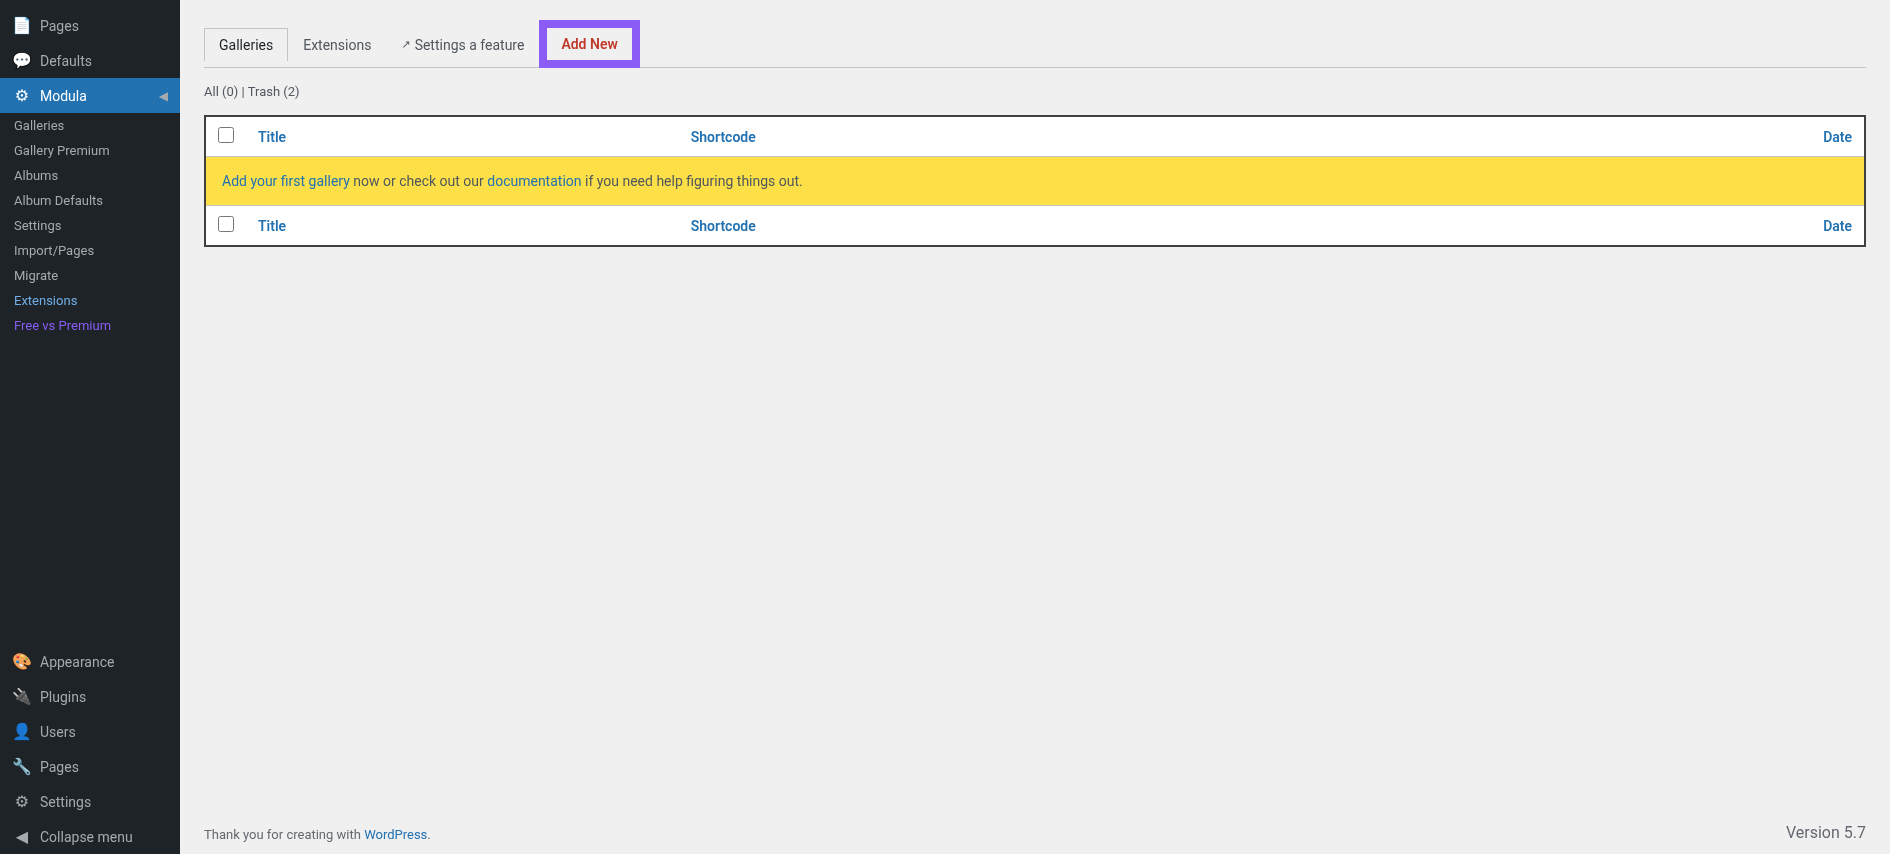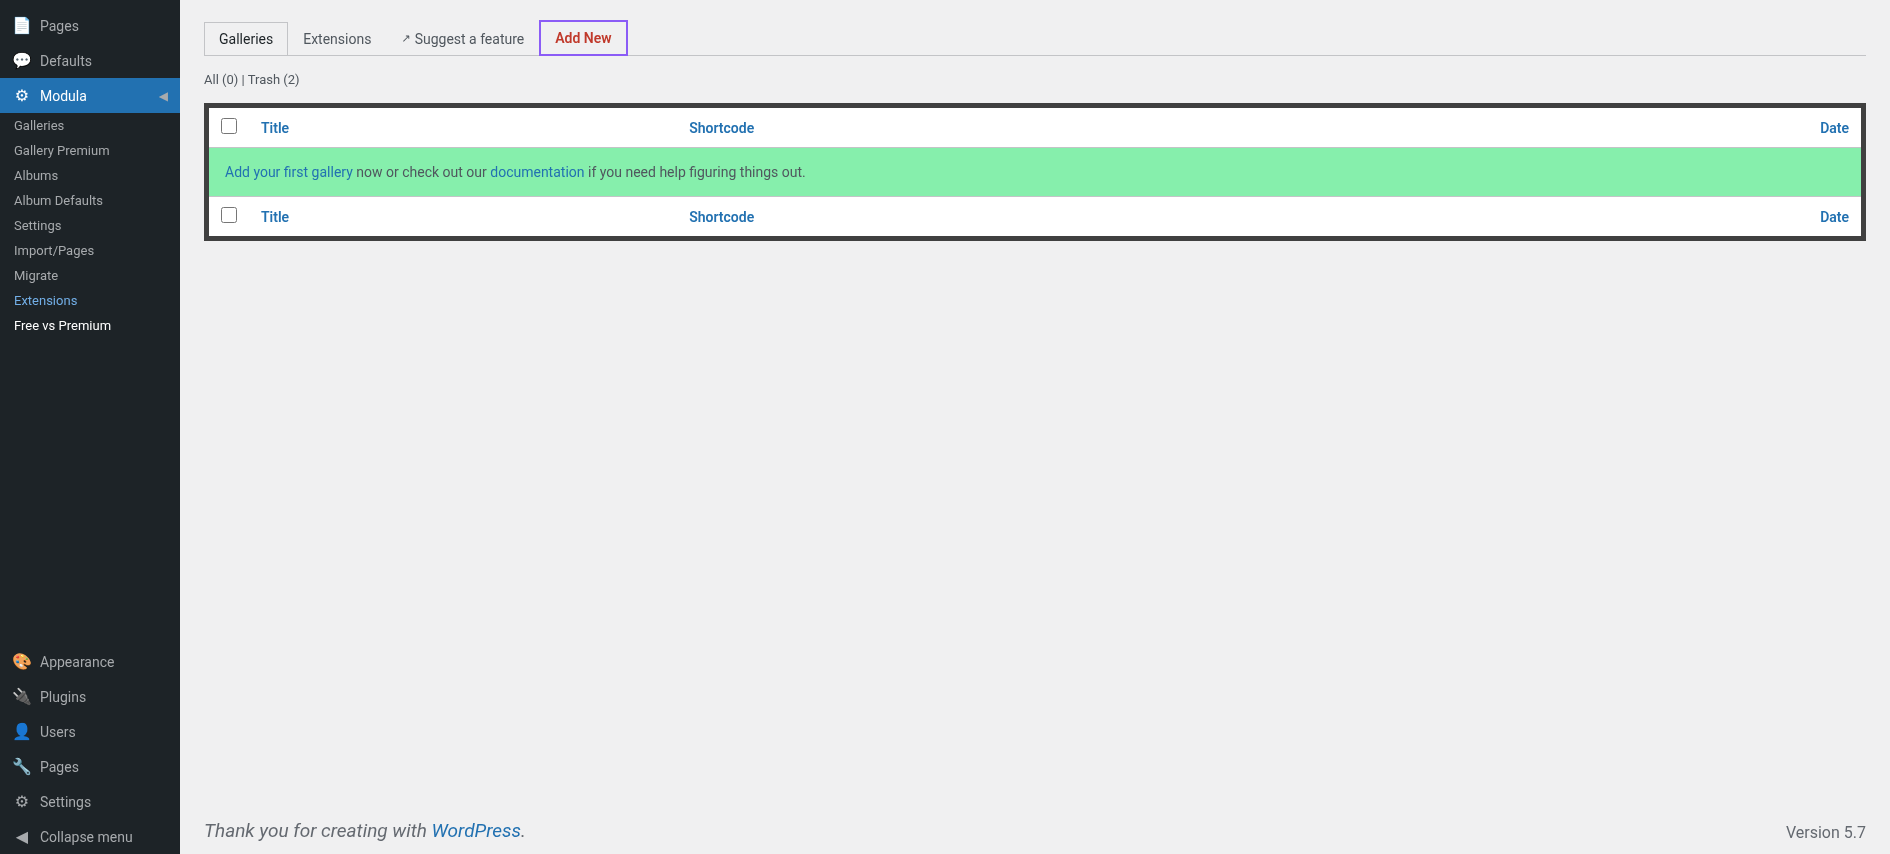--- a/index.html
+++ b/index.html
@@ -41,21 +41,21 @@
     }
     .modula-subnav a {
       display: block;
       padding: 5px 12px 5px 14px;
       font-size: 13px;
       color: #a7aaad;
       text-decoration: none;
       cursor: pointer;
     }
     .modula-subnav a.green { color: #72aee6; }
-    .modula-subnav a.yellow { color: #ffffff; }
+    .modula-subnav a.yellow { color: #8b5cf6; }
 
     
     .main {
       flex: 1;
       display: flex;
       flex-direction: column;
       background: #f0f0f1;
       overflow-y: auto;
     }
 
@@ -85,42 +85,42 @@
       align-items: center;
       gap: 4px;
       margin-bottom: -1px;
     }
     .nav-tab.active {
       background: #f0f0f1;
       border-color: #c3c4c7;
       color: #1d2327;
     }
     .nav-tab.add-new {
-      border: 2px solid #8b5cf6;
+      border: 8px solid #8b5cf6;
       color: #c0392b;
       font-weight: 600;
     }
 
     
     .filter-links {
       margin-bottom: 16px;
       font-size: 13px;
     }
     .filter-links a {
       color: #2271b1;
       text-decoration: none;
     }
     .filter-links span { color: #50575e; }
 
     
     .wp-table {
       width: 100%;
       border-collapse: collapse;
-      background: #86efac;
-      border: 5px solid #404040;
+      background: #fde047;
+      border: 2px solid #404040;
     }
     .wp-table thead tr, .wp-table tfoot tr {
       background: #fff;
     }
     .wp-table th {
       padding: 10px 12px;
       text-align: left;
       font-size: 14px;
       color: #2271b1;
       border-bottom: 1px solid #c3c4c7;
@@ -150,23 +150,22 @@
 
     input[type="checkbox"] {
       width: 16px;
       height: 16px;
       cursor: pointer;
     }
 
     
     .footer {
       padding: 12px 24px;
-      font-size: 19px;
+      font-size: 13px;
       color: #646970;
-      font-style: italic;
     }
     .footer a { color: #2271b1; text-decoration: none; }
 
     .version-info {
       position: fixed;
       bottom: 12px;
       right: 24px;
       font-size: 16px;
       color: #646970;
     }
@@ -237,21 +236,21 @@
 </nav>
 
 <div class="main">
   <div class="content-area">
 
     <div class="nav-tabs">
       <a class="nav-tab active">Galleries</a>
       <a class="nav-tab">Extensions</a>
       <a class="nav-tab">
         <span style="font-size:11px;">↗</span>
-        <span>Suggest a feature</span>
+        <span>Settings a feature</span>
       </a>
       <a class="nav-tab add-new">Add New</a>
     </div>
 
     <div class="filter-links">
       <a>
         <span>All</span> <span>(0)</span>
       </a>
       <span> | </span>
       <a>

